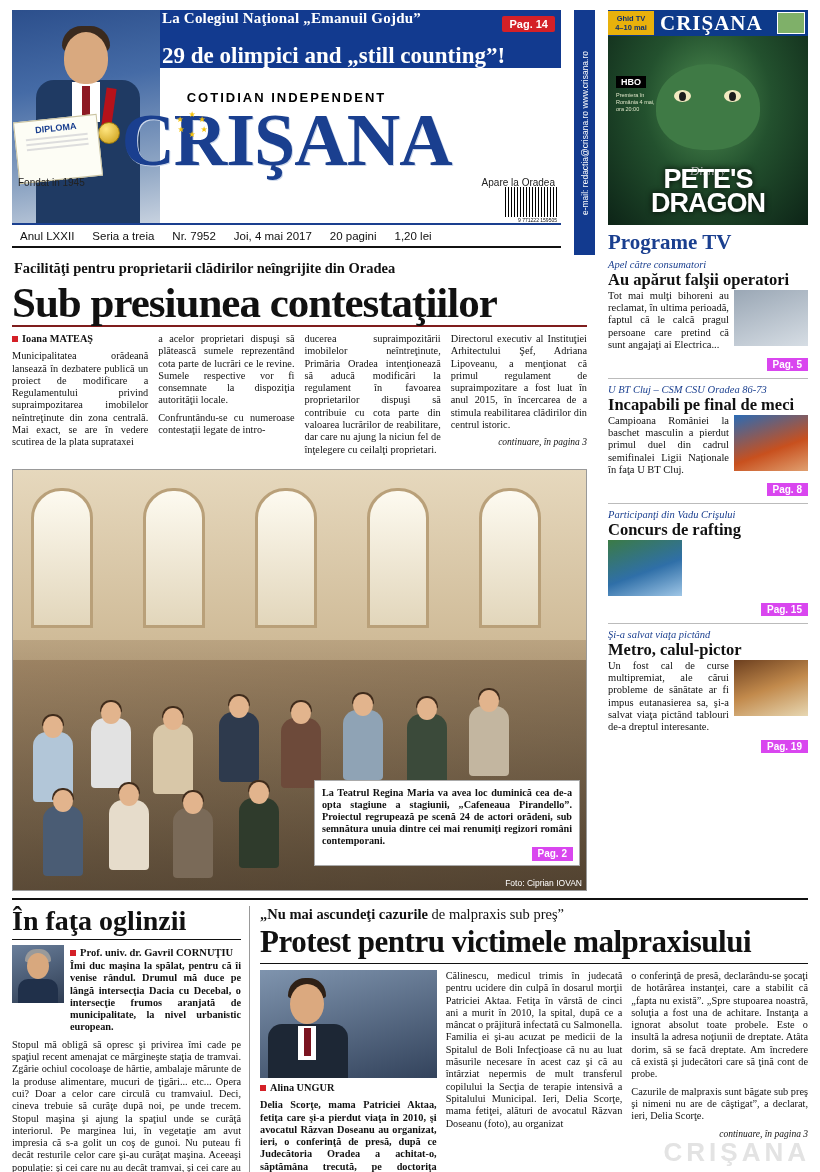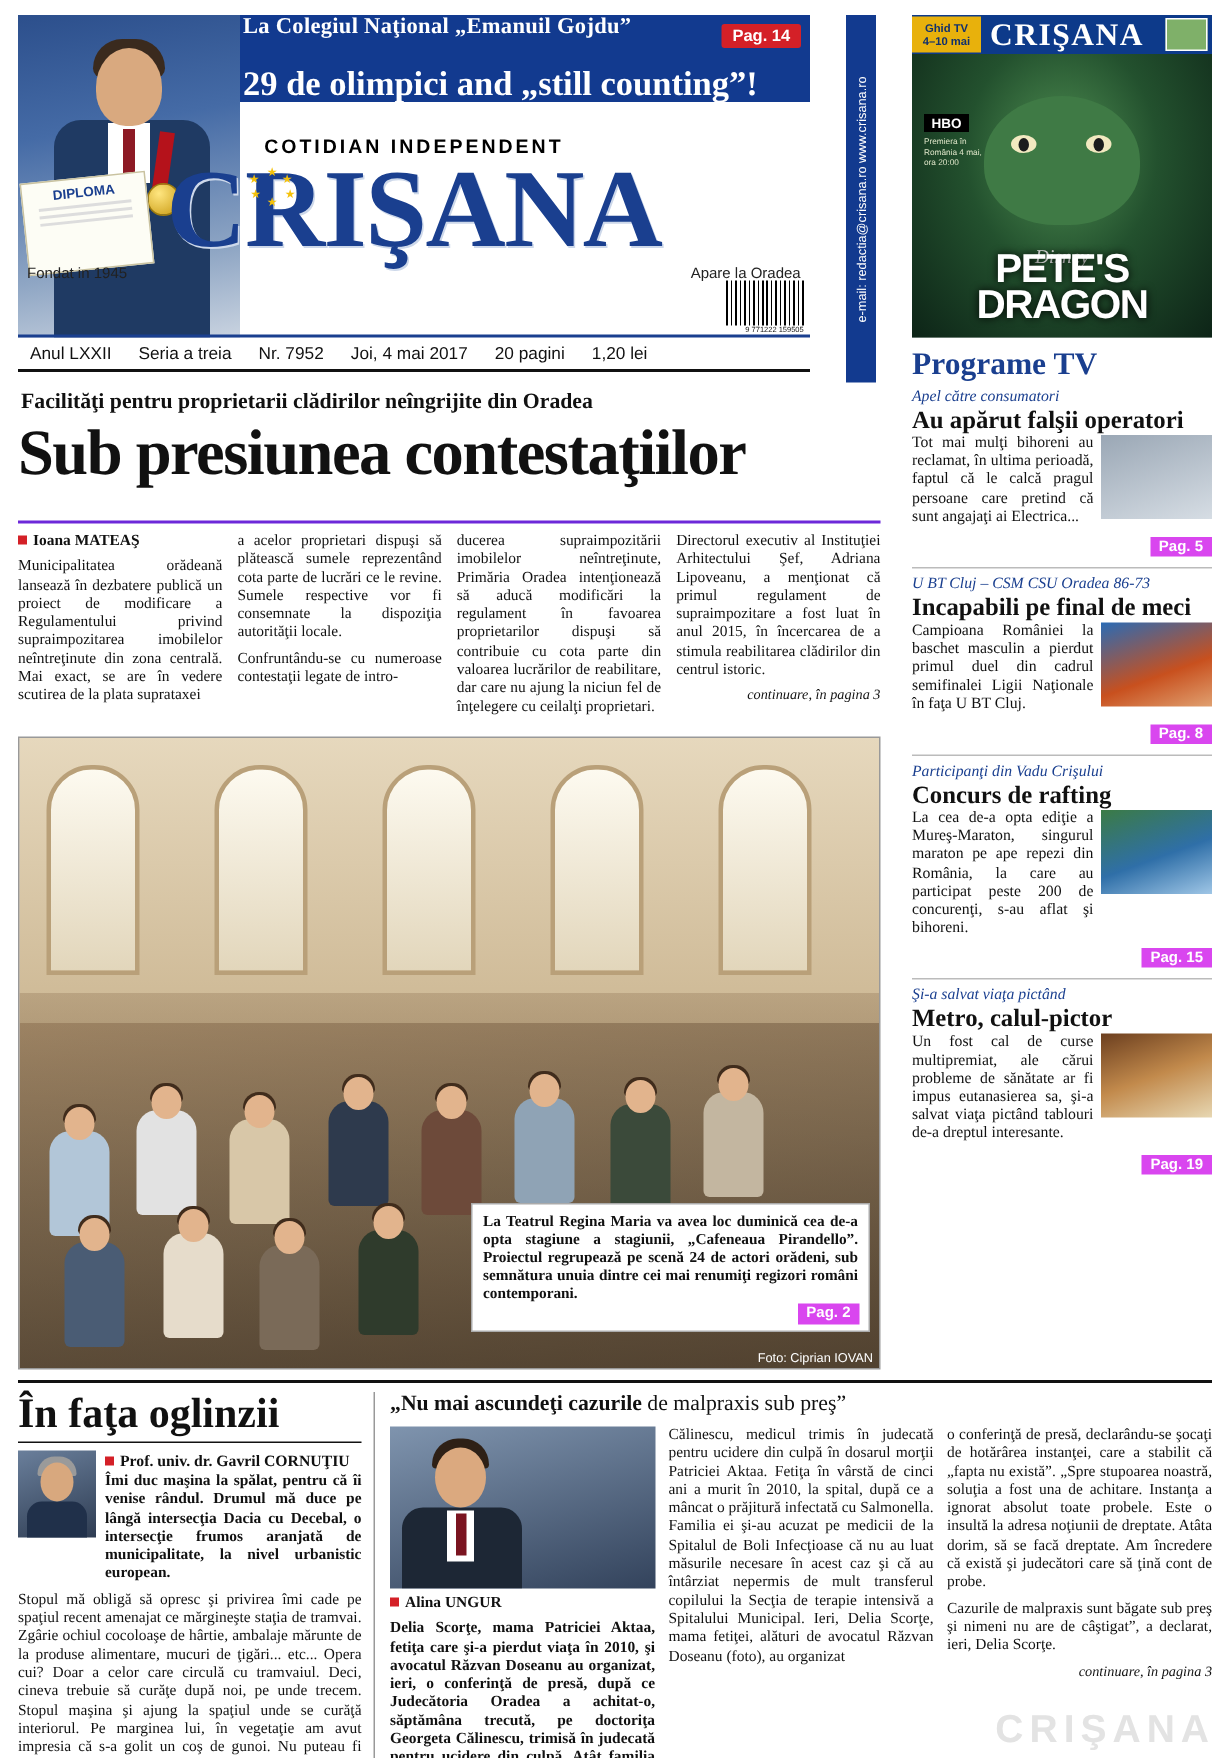--- a/index.html
+++ b/index.html
@@ -8,21 +8,21 @@
     width:820px; height:1172px;
     background:#ffffff;
     font-family:"Liberation Serif", serif;
     color:#111;
     position:relative;
     overflow:hidden;
   }
   .page { position:relative; width:820px; height:1172px; padding:10px 12px; }
 
   
-  .topwrap { display:flex; gap:24px; height:245px; }
+  .topwrap { display:flex; gap:13px; height:245px; }
   .masthead-left { width:575px; position:relative; border:0; }
   .banner {
     background:#123a8f;
     color:#fff;
     height:58px;
     position:relative;
     display:flex;
     flex-direction:column;
     justify-content:center;
     padding-left:150px;
@@ -140,22 +140,22 @@
     display:inline-block; background:#d946ef; color:#fff; font-size:10px;
     font-weight:bold; padding:1px 6px; font-family:"Liberation Sans", sans-serif;
   }
 
   
   .mainleft { width:575px; }
   .kicker-line { font-size:14.5px; font-weight:bold; padding:5px 2px 2px 2px; }
   .kicker-line .kb { font-weight:bold;text-align:right; }
   .headline {
     font-size:43px; font-weight:bold; line-height:45px;
-    letter-spacing:-1px; padding:1px 0 22px 0;
-    border-bottom:2px solid #6d28d9;
+    letter-spacing:-1px; padding:1px 0 0 0;
+    border-bottom:2px solid #7f1d1d;
   }
   .lead-cols { display:flex; gap:10px; padding-top:6px; font-size:10.3px; line-height:12.3px; text-align:justify; }
   .lead-cols > div { flex:1; }
   .lead-cols p { margin:0 0 5px 0; }
   .byline { font-weight:bold; font-size:10.3px; }
   .sq { display:inline-block; width:6px; height:6px; background:#d42027; margin-right:4px; }
   .cont { text-align:right; font-style:italic; font-size:9.5px; }
 
   
   .mainphoto { position:relative; height:422px; margin-top:8px; border:1px solid #999; overflow:hidden;
@@ -324,21 +324,20 @@
         </div>
         <div style="text-align:right;margin-top:3px;">
           <span class="pagchip">Pag. 8</span>
         </div>
       </div>
 
       <div class="sum-item">
         <div class="sum-kicker">Participanţi din Vadu Crişului</div>
         <div class="sum-head">Concurs de rafting</div>
         <div class="sum-flex">
-          <div class="sum-body">La cea de-a opta ediţie a Mureş-Maraton, singurul maraton pe ape repezi din România, la care au participat peste 200 de concurenţi, s-au aflat şi bihoreni.</div>
           <div class="sum-img img-raft"></div>
         </div>
         <div style="text-align:right;margin-top:3px;">
           <span class="pagchip">Pag. 15</span>
         </div>
       </div>
 
       <div class="sum-item" style="border-bottom:none;">
         <div class="sum-kicker">Şi-a salvat viaţa pictând</div>
         <div class="sum-head">Metro, calul-pictor</div>
@@ -462,20 +461,21 @@
       <div class="op-body">
         <p>Stopul mă obligă să opresc şi privirea îmi cade pe spaţiul recent amenajat ce mărgineşte staţia de tramvai. Zgârie ochiul cocoloaşe de hârtie, ambalaje mărunte de la produse alimentare, mucuri de ţigări... etc... Opera cui? Doar a celor care circulă cu tramvaiul. Deci, cineva trebuie să curăţe după noi, pe unde trecem. Stopul maşina şi ajung la spaţiul unde se curăţă interiorul. Pe marginea lui, în vegetaţie am avut impresia că s-a golit un coş de gunoi. Nu puteau fi decât resturile celor care şi-au curăţat maşina. Aceeaşi populaţie: şi cei care nu au decât tramvai, şi cei care au maşini. O concluzie fără un drum cu trenul Oradea-Timişoara-Tg. Jiu. Povesteşte îngrozit de peisajul traseului...</p>
 
       </div>
     </div>
 
     <div class="protest">
       <div class="protest-kicker">
         <b>„Nu mai ascundeţi cazurile</b><span> de malpraxis sub preş”</span>
       </div>
+      <div class="protest-head">Protest pentru victimele malpraxisului</div>
 
       <div class="protest-cols">
         <div class="pcol first">
           <div class="lawyer">
             <div class="bd"></div>
               <div class="sh"></div>
               <div class="ti"></div>
               <div class="hr"></div>
               <div class="ph"></div>
           </div>

